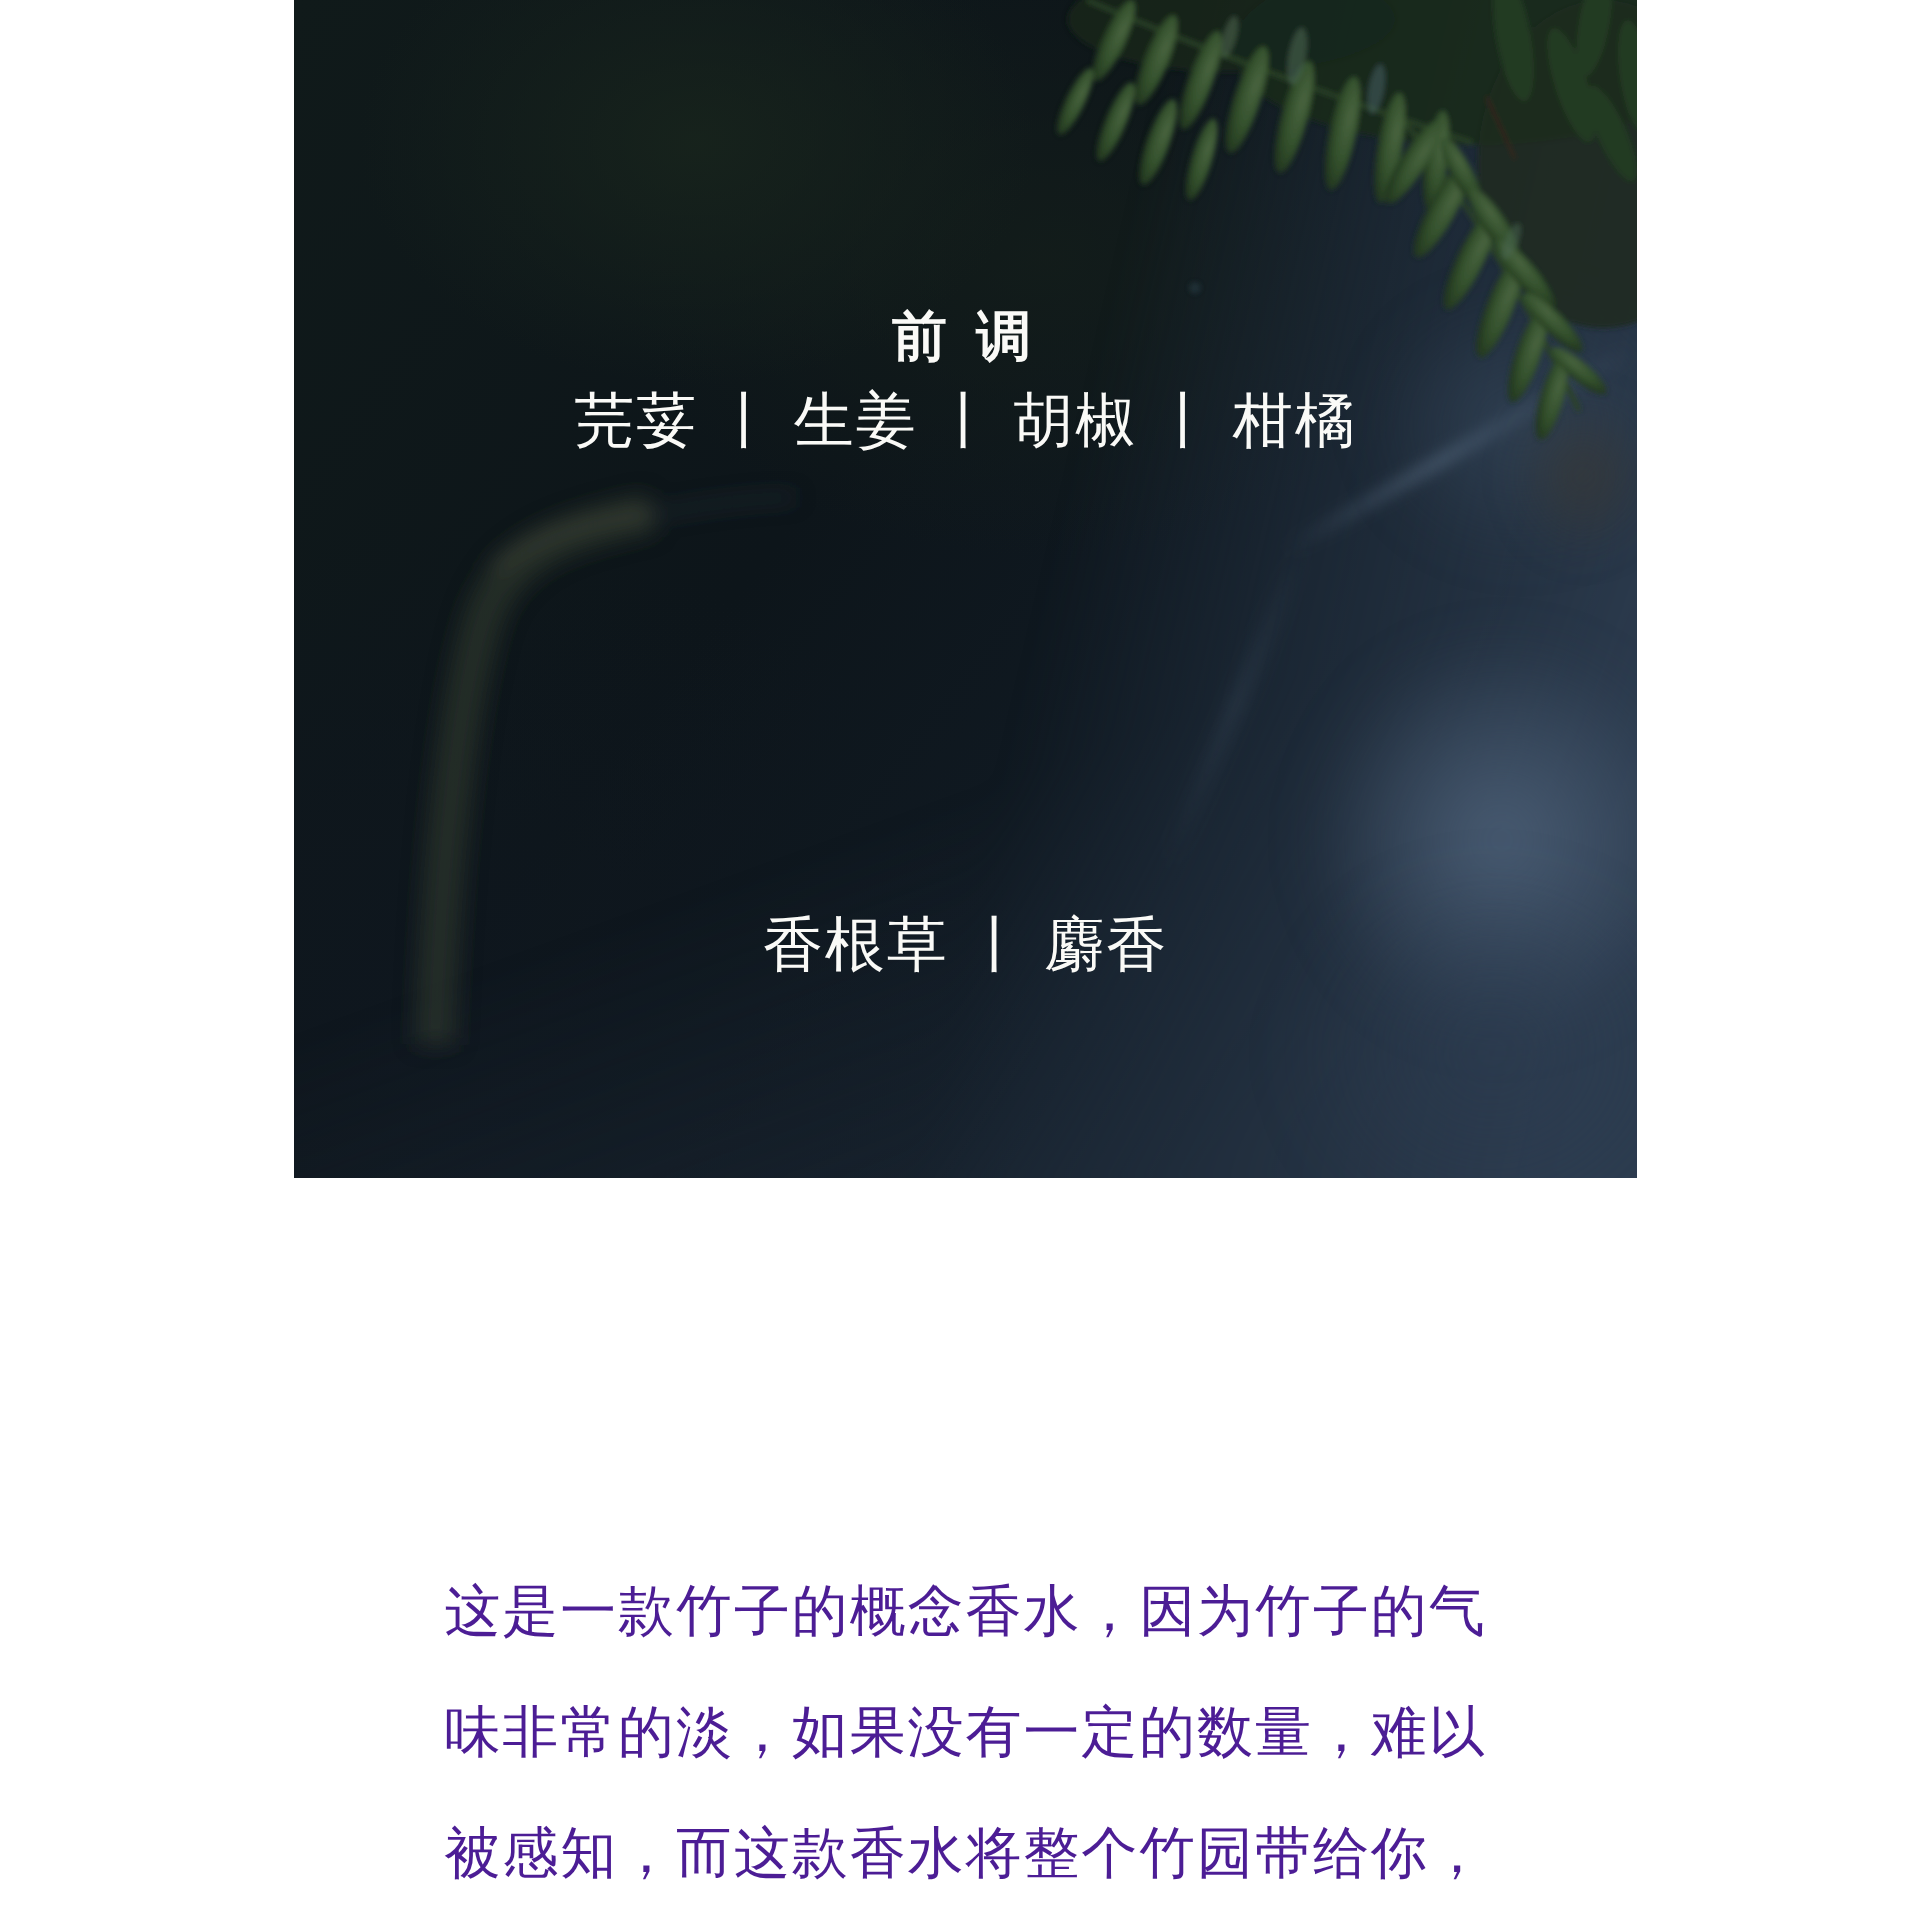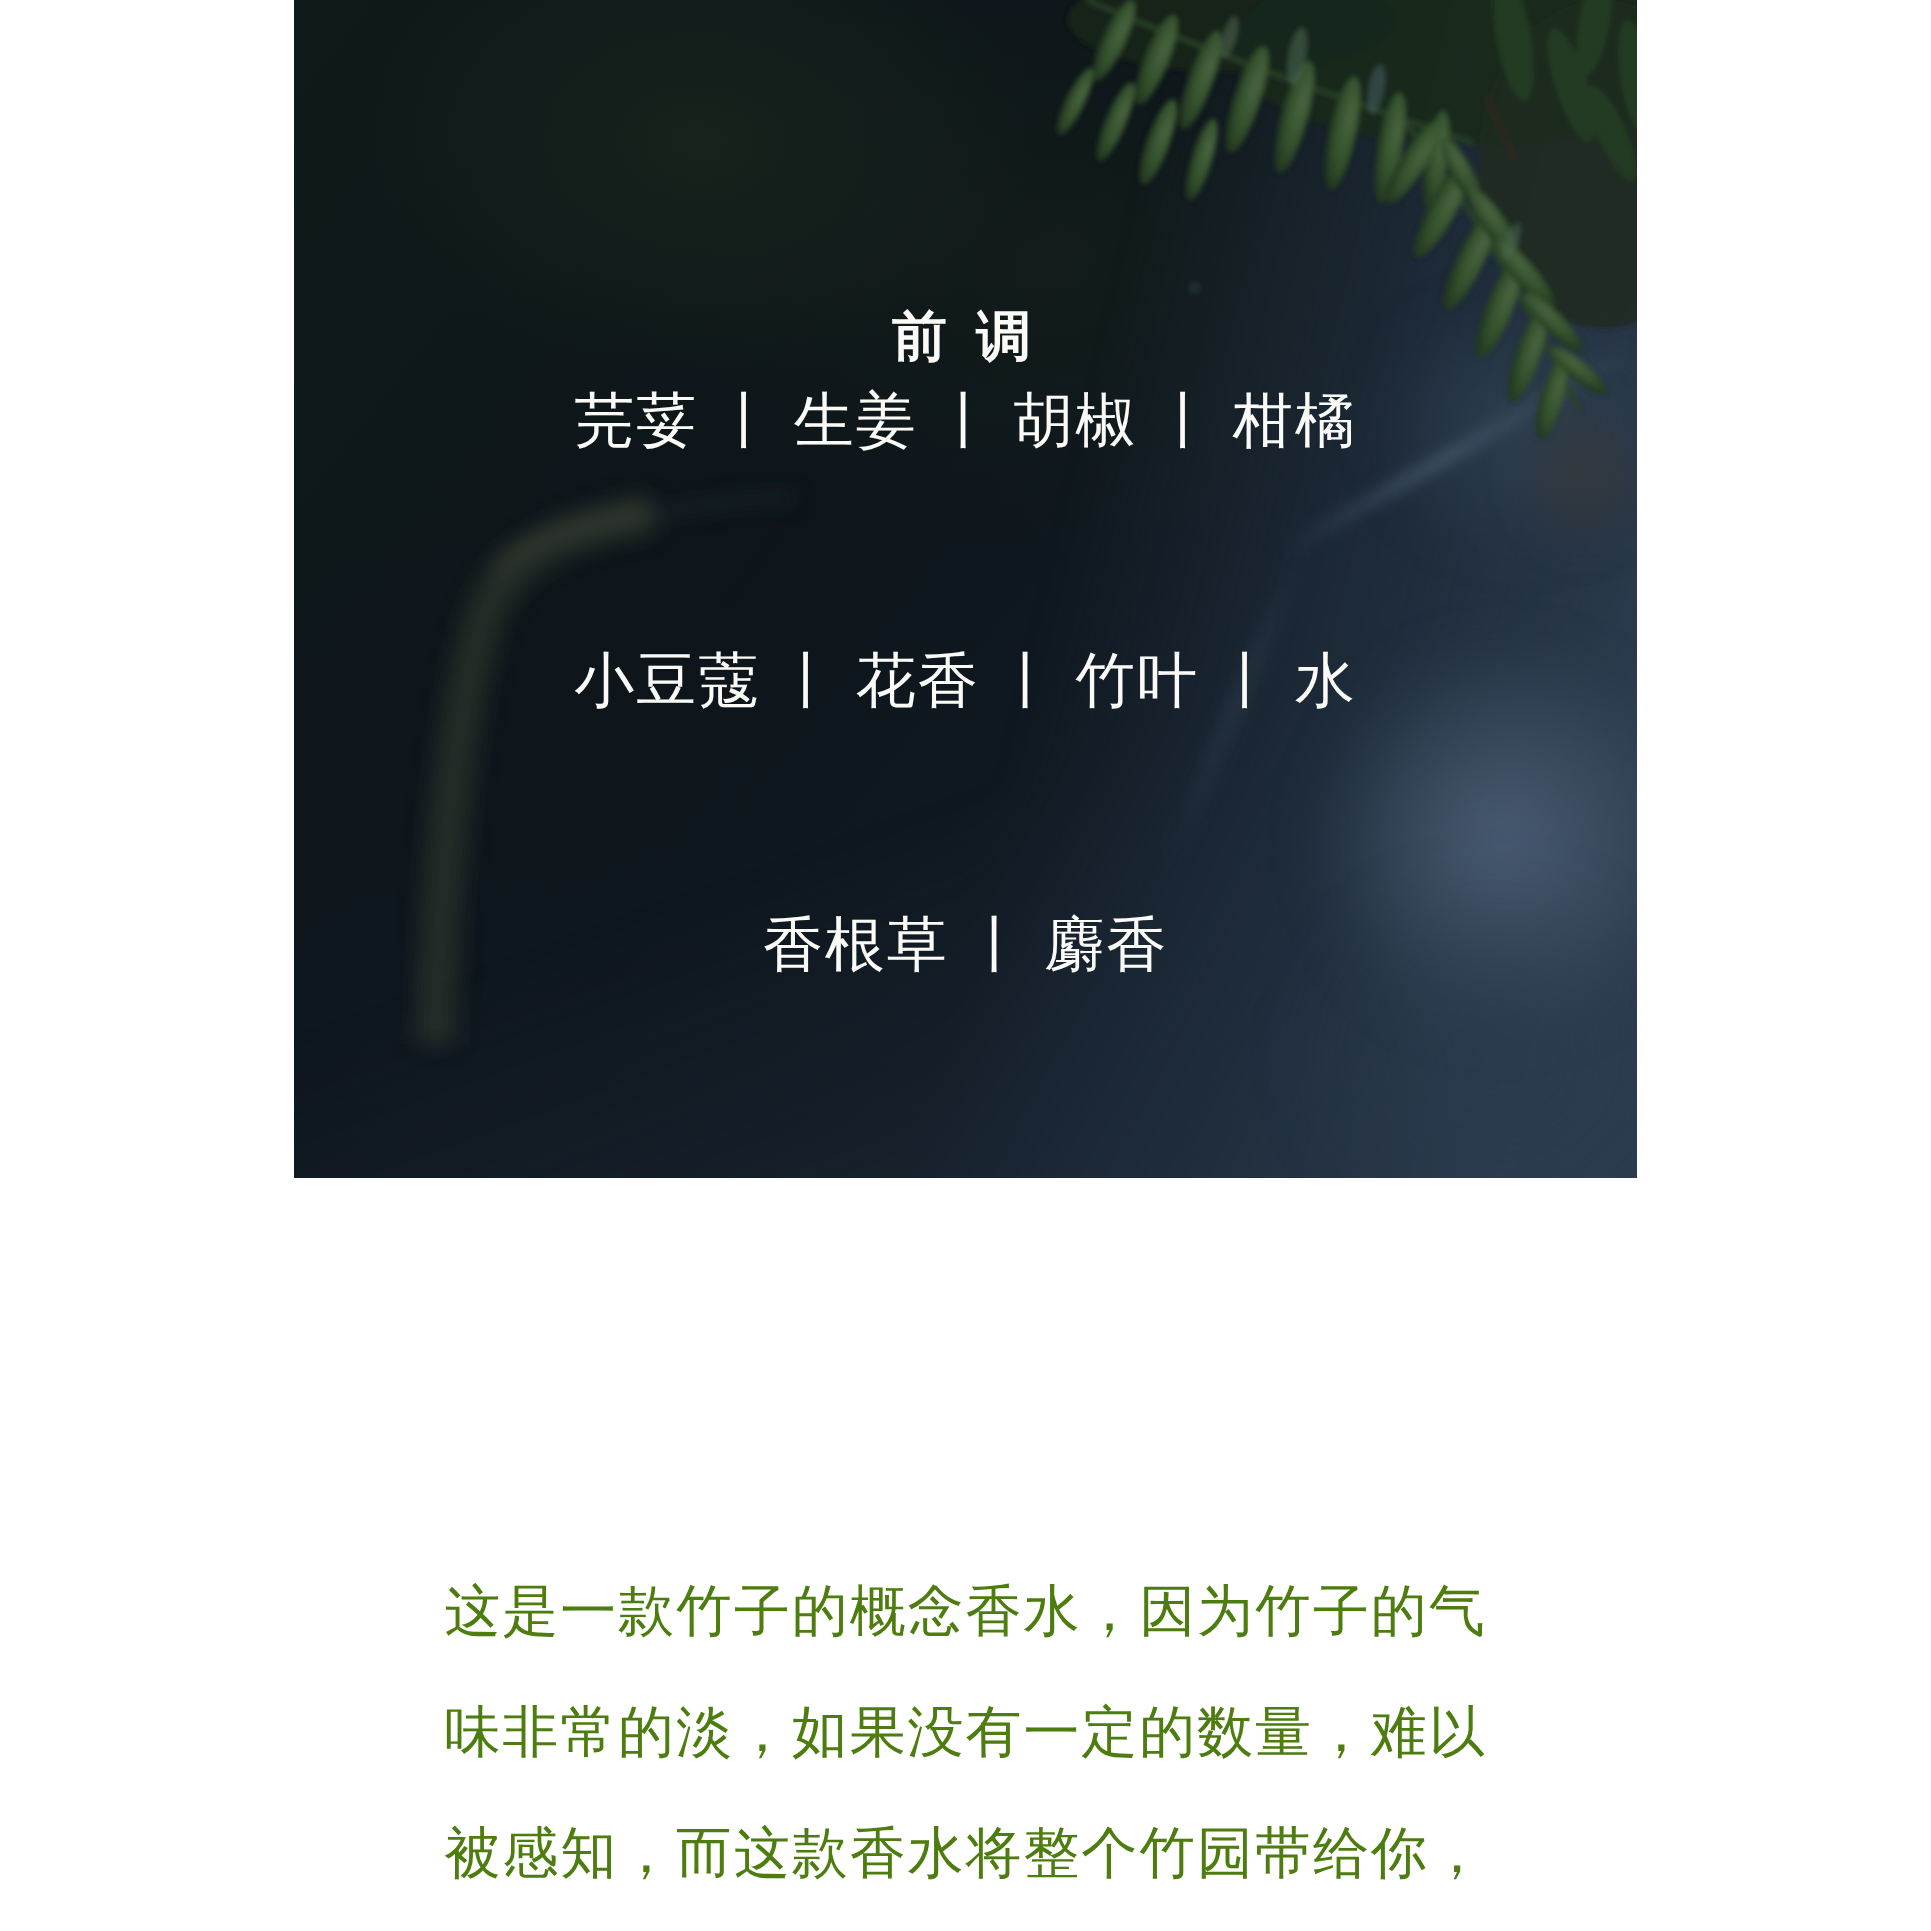--- a/index.html
+++ b/index.html
@@ -63,21 +63,21 @@
     color:#fafaf7;line-height:1;white-space:nowrap;
   }
   .note-title{font-weight:bold;font-size:55px;letter-spacing:7.7px;}
   .note-items{font-size:60px;letter-spacing:1.9px;}
   .g0t{top:309px}.g0i{top:391px}
   .g1t{top:578px}.g1i{top:651px}
   .g2t{top:841px}.g2i{top:915px}
   
   .desc{
     position:absolute;left:0;top:1551px;width:1931px;text-align:center;
-    color:#4d7c0f;font-size:56px;letter-spacing:1.9px;
+    color:#4c1d95;font-size:56px;letter-spacing:1.9px;
   }
   .desc p{margin:0;line-height:121px;white-space:nowrap;}
 </style>
 </head>
 <body>
 
 <div>
 
   <section class="photo">
 
@@ -162,21 +162,20 @@
           <ellipse transform="translate(178,38) rotate(105)" rx="22" ry="7" fill="#577257"></ellipse>
           <ellipse transform="translate(470,250) rotate(112)" rx="20" ry="7" fill="#4d6a55"></ellipse>
           <circle cx="142" cy="298" r="6" fill="#3d5a66" opacity="0.6"></circle>
         </g>
       </g>
     </svg>
 
     <h3 class="note note-title g0t">前 调</h3>
     <p class="note note-items g0i">芫荽 丨 生姜 丨 胡椒 丨 柑橘</p>
 
-    <p class="note note-items g1i">小豆蔻 丨 花香 丨 竹叶 丨 水</p>
 
     <p class="note note-items g2i">香根草 丨 麝香</p>
   </section>
 
   <section class="desc">
     <p>这是一款竹子的概念香水，因为竹子的气</p>
     <p>味非常的淡，如果没有一定的数量，难以</p>
     <p>被感知，而这款香水将整个竹园带给你，</p>
   </section>
 

